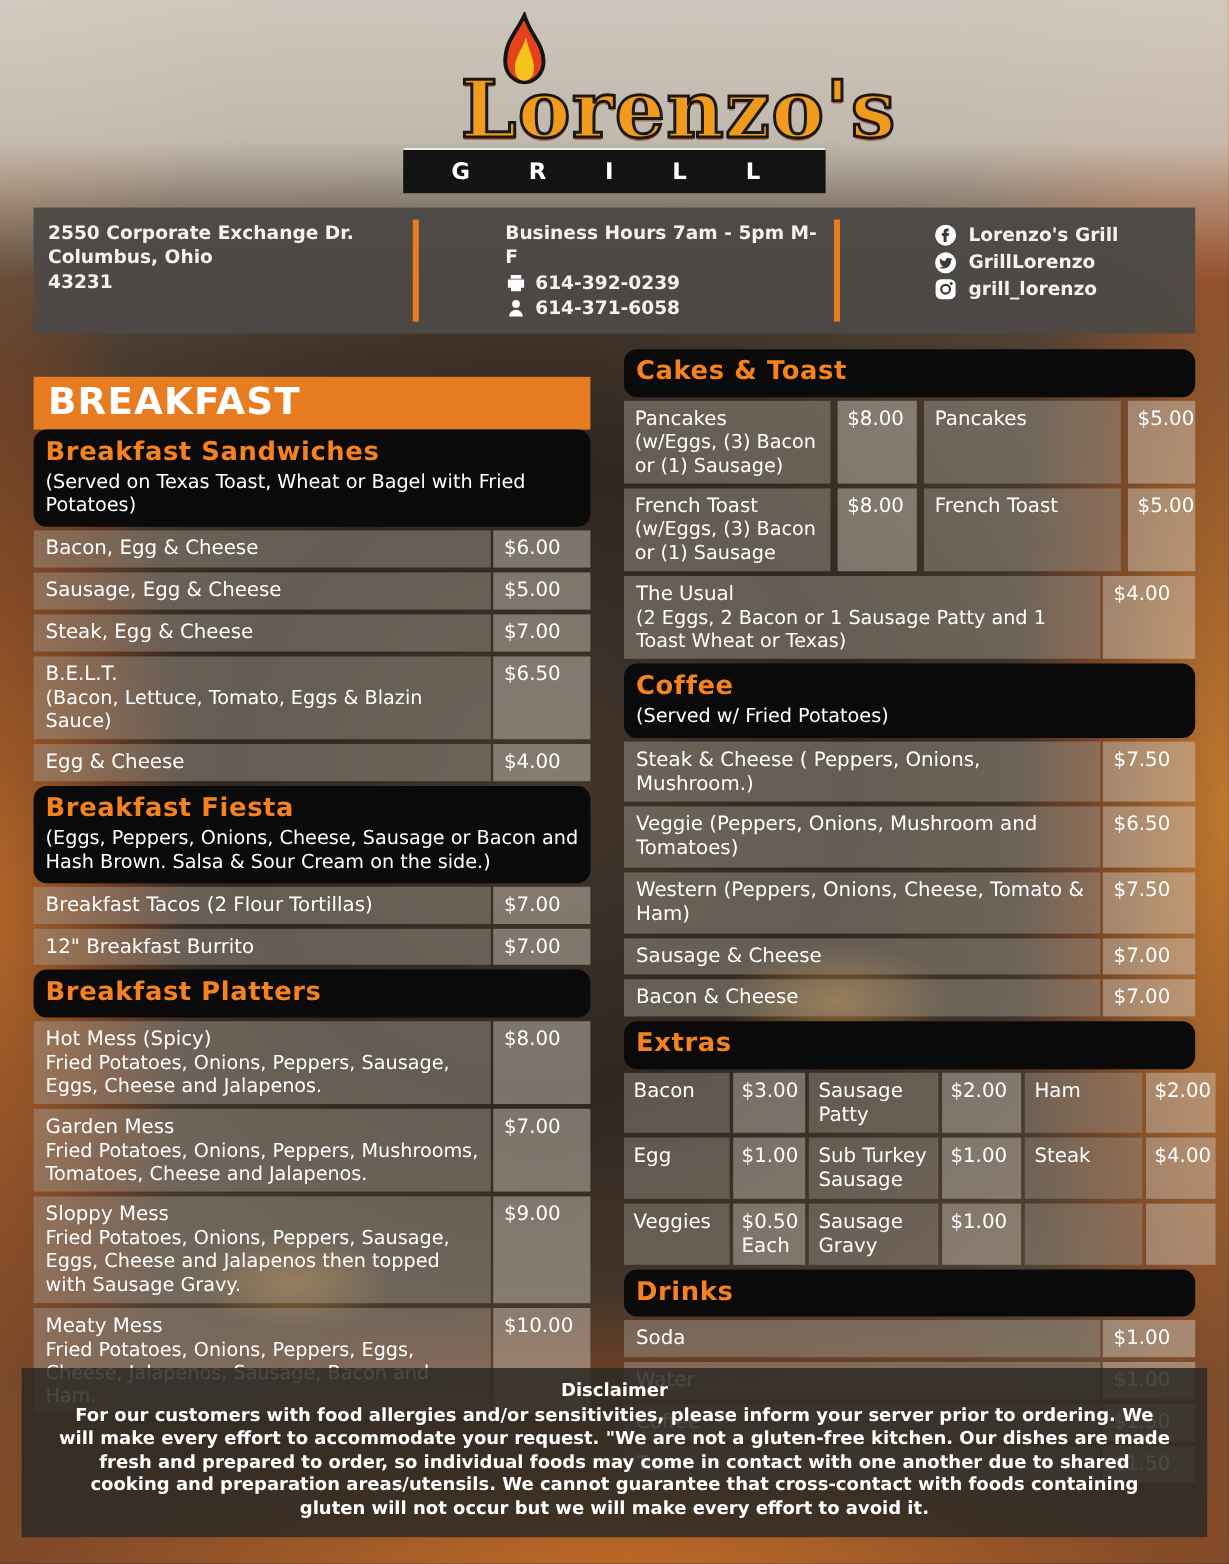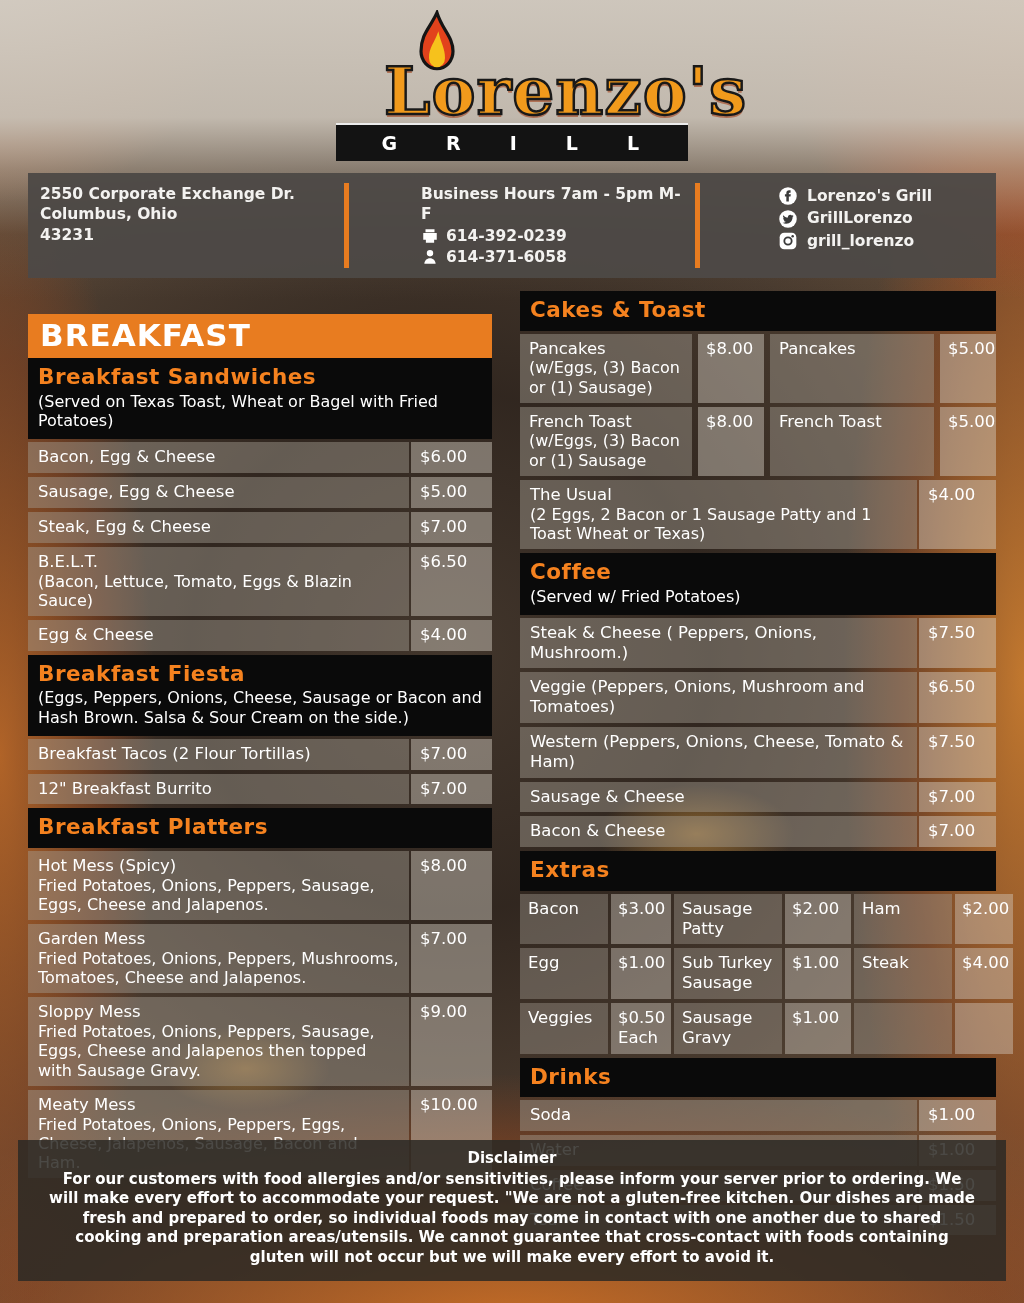--- a/index.html
+++ b/index.html
@@ -26,21 +26,21 @@
     position:relative;z-index:1;text-align:center;
     font-family:"DejaVu Serif","Liberation Serif",serif;
     font-size:66px;font-weight:700;line-height:1.02;letter-spacing:1px;
     color:#F19A1C;-webkit-text-stroke:2.5px #191919;
     text-shadow:0 3px 0 rgba(160,55,12,0.55);
     margin-left:48px;
   }
   .grill-bar{
     margin-top:-2px;background:#131313;border-top:2px solid rgba(255,255,255,0.92);
     color:#fff;font-weight:700;font-size:19px;letter-spacing:49px;
-    padding:7px 0 7px 40px;white-space:nowrap;overflow:hidden;text-align:right;
+    padding:7px 0 7px 40px;white-space:nowrap;overflow:hidden;
   }
   
   .info-bar{
     display:flex;align-items:stretch;margin:12px 28px 0;background:rgba(77,73,70,0.96);
     color:#f3f2f0;font-weight:700;font-size:15.5px;line-height:1.3;padding:9px 0;gap:12px;
   }
   .info-address{width:292px;padding:2px 0 2px 12px;}
   .vdivider{width:5px;background:#E87C20;margin:1px 0;}
   .info-hours{width:322px;padding:2px 0 2px 60px;box-sizing:border-box;}
   .phone-line{display:flex;align-items:center;gap:7px;margin-top:1px;}
@@ -49,21 +49,21 @@
   .social-line{display:flex;align-items:center;gap:9px;margin:2px 0;}
   .social-line svg{width:20px;height:20px;flex:0 0 auto;}
   
   .columns{display:flex;gap:28px;padding:0 28px;margin-top:13px;align-items:flex-start;}
   .col-left{width:464px;margin-top:23px;}
   .col-right{width:476px;}
   .banner{
     background:#E87C20;color:#fff;font-weight:800;font-size:31px;letter-spacing:1px;
     padding:5px 12px 7px;line-height:1.05;
   }
-  .sec-head{background:#0A0A0A;padding:7px 10px 9px;margin-bottom:3px;}
+  .sec-head{background:#0A0A0A;padding:7px 10px 9px;margin-bottom:3px;border-radius:11px;}
   .sec-title{color:#F5821F;font-weight:800;font-size:21.5px;line-height:1.1;letter-spacing:0.5px;}
   .sec-sub{color:#fff;font-size:16px;margin-top:3px;line-height:1.2;}
   .row{display:flex;margin-bottom:4px;align-items:stretch;}
   .row-main{flex:1;background:rgba(165,157,147,0.45);padding:5px 10px 6px;color:#fff;font-size:16.5px;line-height:1.2;}
   .item-desc{font-size:16px;line-height:1.2;}
   .row-price{
     width:62px;flex:0 0 auto;margin-left:2px;background:rgba(215,208,198,0.45);
     color:#fff;font-size:16.5px;padding:5px 6px 6px 9px;
   }
   .col-left .row-price{width:66px;}

